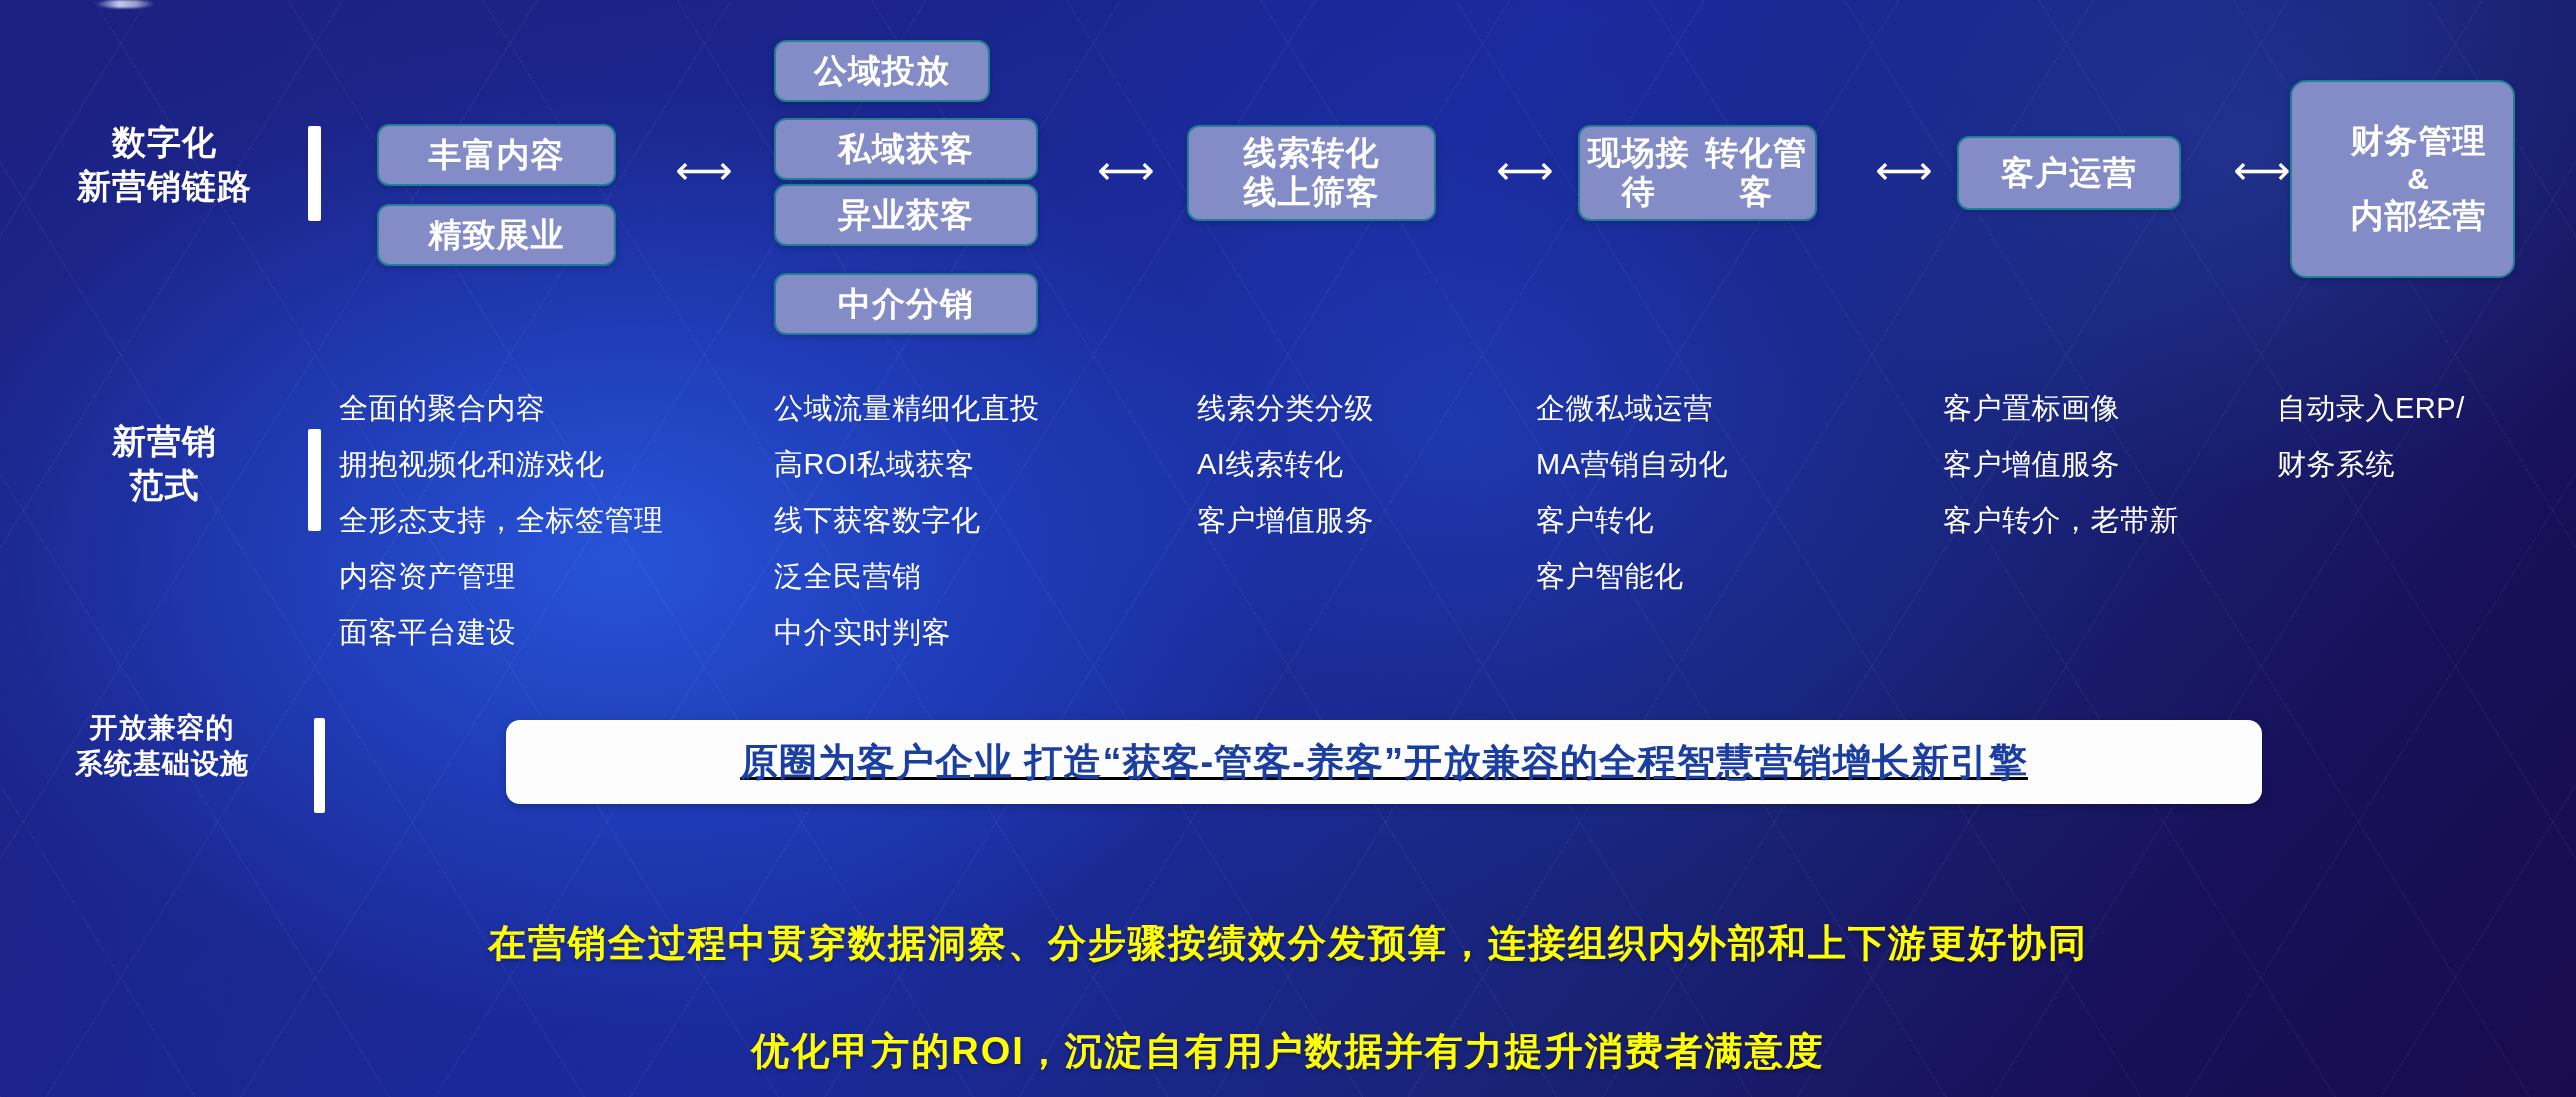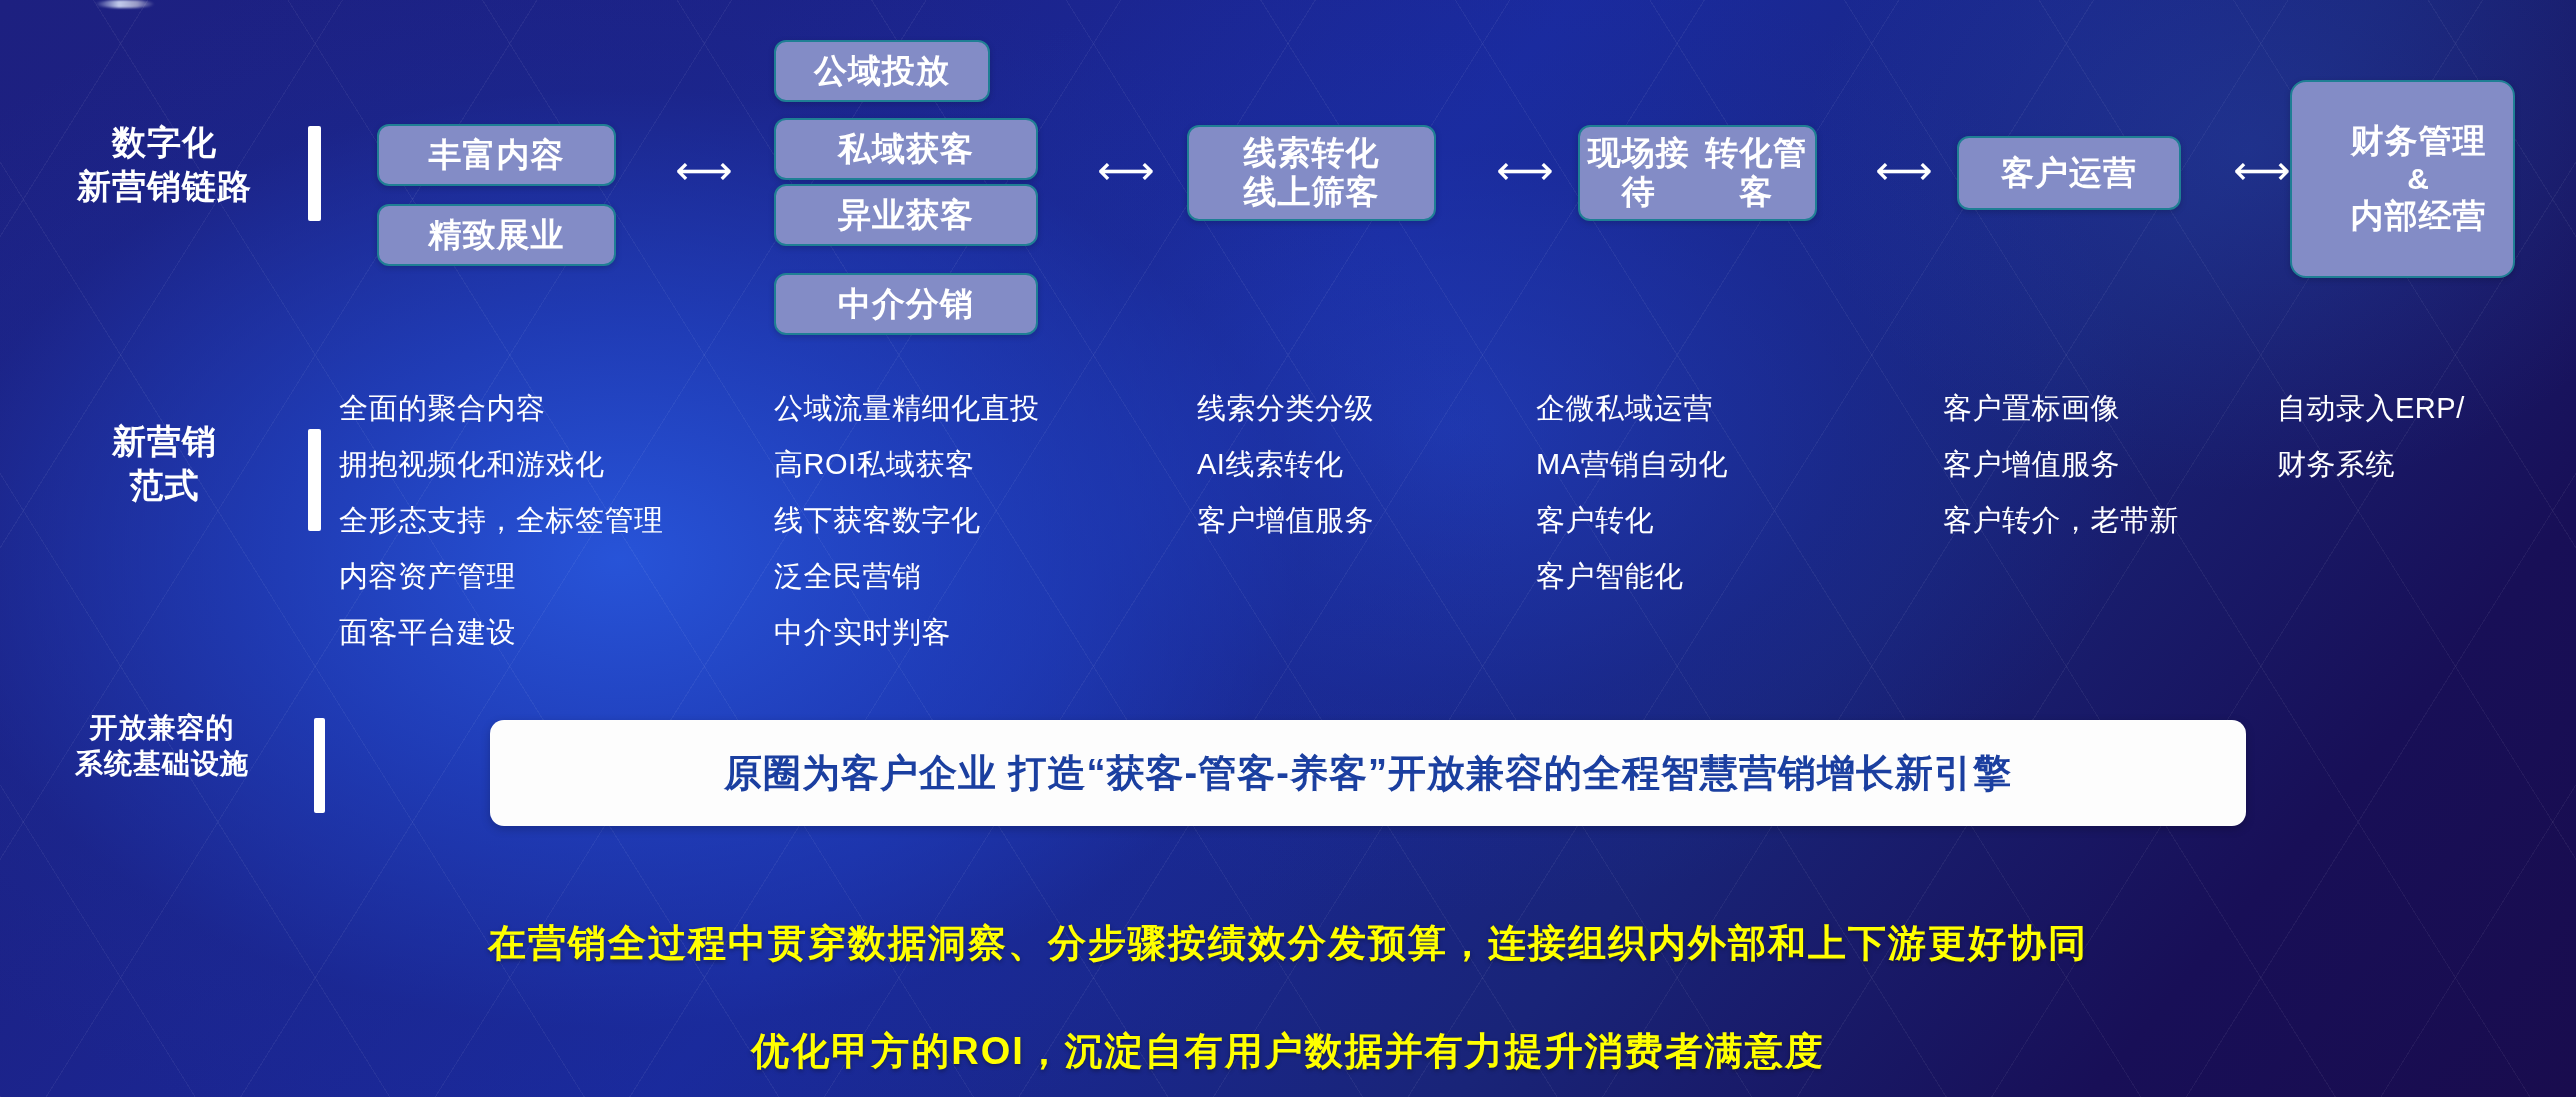--- a/index.html
+++ b/index.html
@@ -195,20 +195,20 @@
     <div>自动录入ERP/</div>
     <div>财务系统</div>
   </div>
 
   <div class="row-label" style="left:25px;top:710px;width:274px;font-size:28px;">
     <div>开放兼容的</div>
     <div>系统基础设施</div>
   </div>
   <div class="vbar" style="left:314px;top:718px;width:11px;height:95px;"></div>
 
-  <div id="banner" style="left:490px;top:720px;width:1756px;height:106px;">
+  <div id="banner" style="left:506px;top:720px;width:1756px;height:84px;text-decoration:underline;">
     <span style="font-size:38px;">原圈为客户企业 打造“获客-管客-养客”开放兼容的全程智慧营销增长新引擎</span>
   </div>
 
   <div class="yellowline" style="left:0;top:918px;font-size:38px;">在营销全过程中贯穿数据洞察、分步骤按绩效分发预算，连接组织内外部和上下游更好协同</div>
   <div class="yellowline" style="left:0;top:1026px;font-size:38px;">优化甲方的ROI，沉淀自有用户数据并有力提升消费者满意度</div>
 </div>
 
 
 </body></html>

